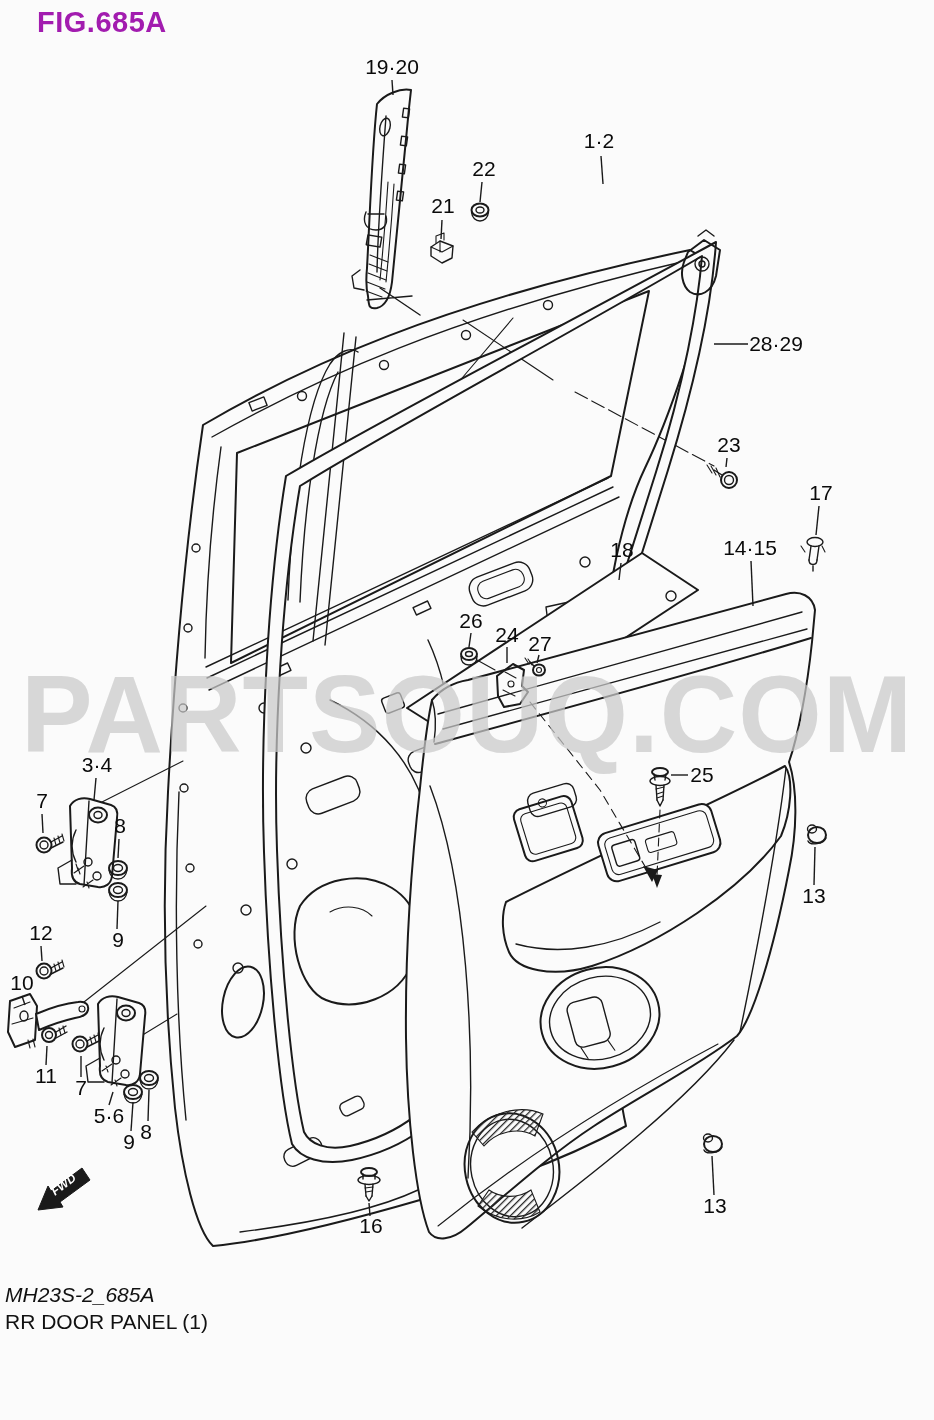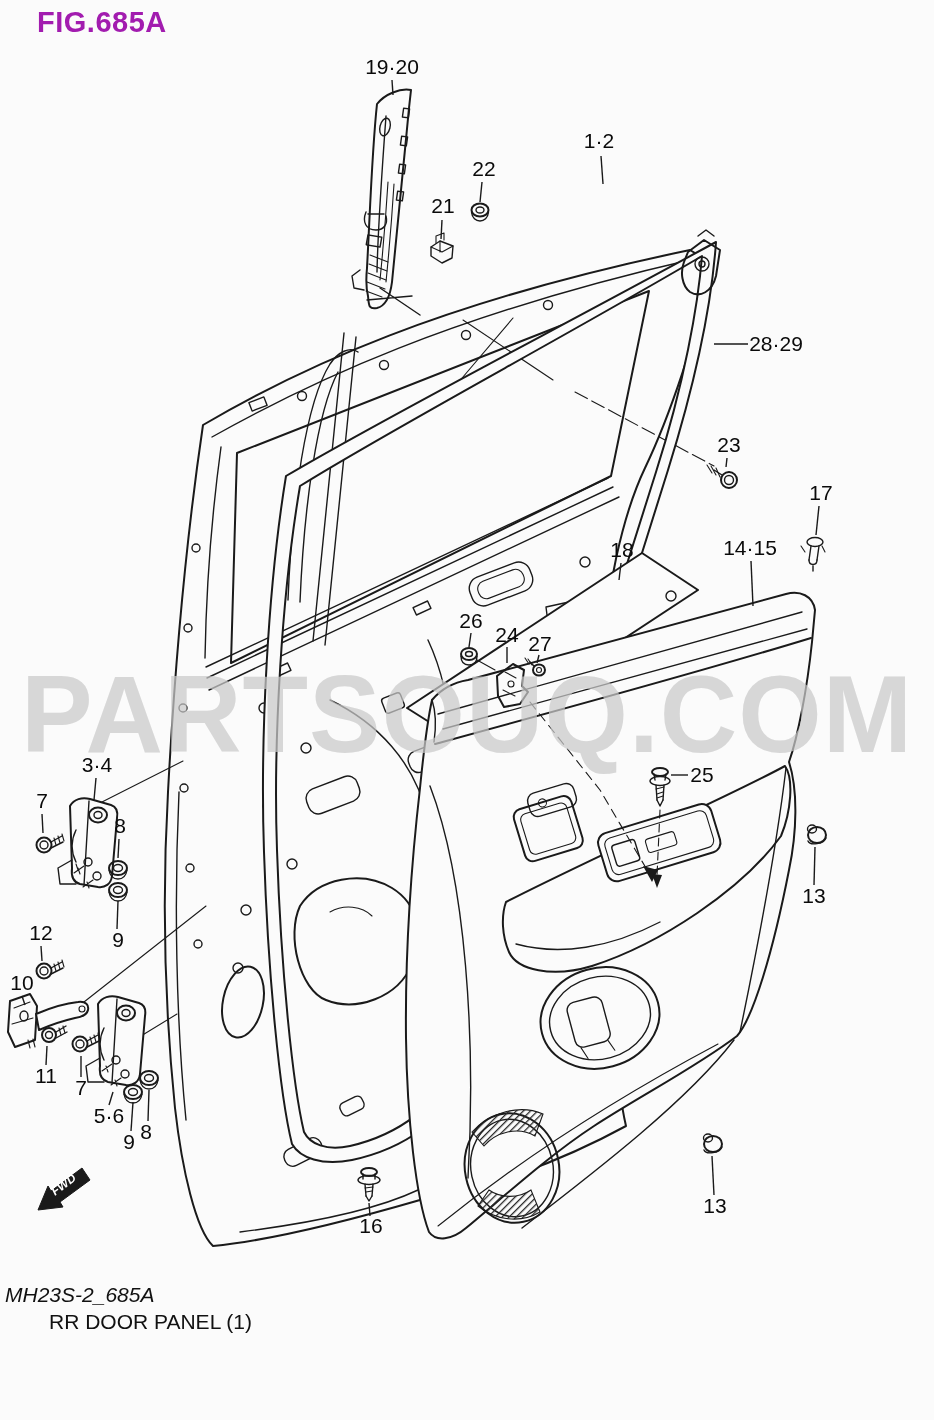--- a/index.html
+++ b/index.html
@@ -1,21 +1,21 @@
 <!DOCTYPE html>
 <html><head>
 <meta charset="utf-8">
 <style>
   html,body{margin:0;padding:0;background:#e8e8e8;}
   .page{position:relative;width:934px;height:1420px;background:#fbfbfb;overflow:hidden;
         font-family:"Liberation Sans","DejaVu Sans",sans-serif;}
   .page svg{position:absolute;left:0;top:0;}
   .fig-title{position:absolute;left:5px;top:6px;font-size:29px;font-weight:700;color:#a21caf;letter-spacing:.5px;margin-left:32px;}
   .fig-code{position:absolute;left:5px;top:1283px;font-size:21px;color:#111;font-style:italic;}
-  .fig-caption{position:absolute;left:5px;top:1310px;font-size:21px;color:#111;margin-left:44px;}
+  .fig-caption{position:absolute;left:5px;top:1310px;font-size:21px;color:#111;}
   
   .ln {fill:none;stroke:#1a1a1a;stroke-width:2;stroke-linecap:round;stroke-linejoin:round;}
   .ln2{fill:none;stroke:#1a1a1a;stroke-width:1.4;stroke-linecap:round;stroke-linejoin:round;}
   .ln1{fill:none;stroke:#1a1a1a;stroke-width:1.1;stroke-linecap:round;stroke-linejoin:round;}
   .wh {fill:#fbfbfb;}
   .callout-text{font-family:"Liberation Sans","DejaVu Sans",sans-serif;font-size:21px;fill:#0a0a0a;}
   .wm{font-weight:700;fill:#c9c9c9;fill-opacity:.72;letter-spacing:1px;}
   .fwd-text{font-size:12px;font-weight:700;font-style:italic;fill:#ffffff;}
 </style>
 </head>

